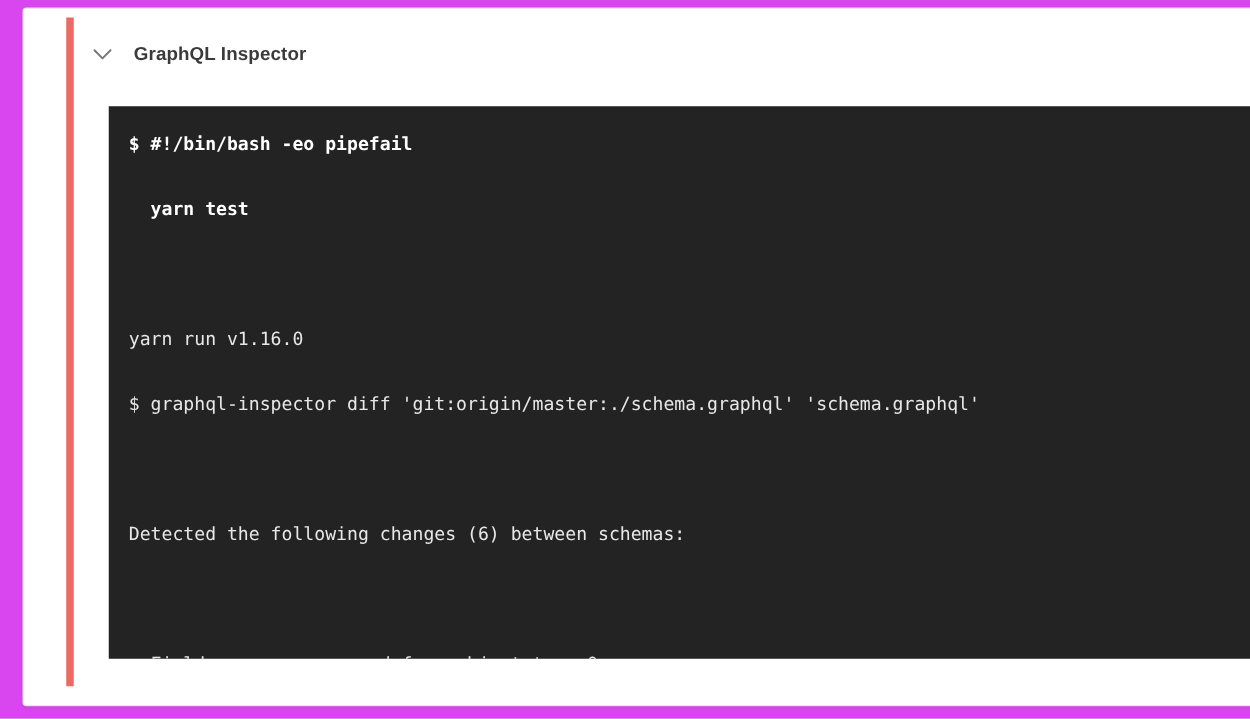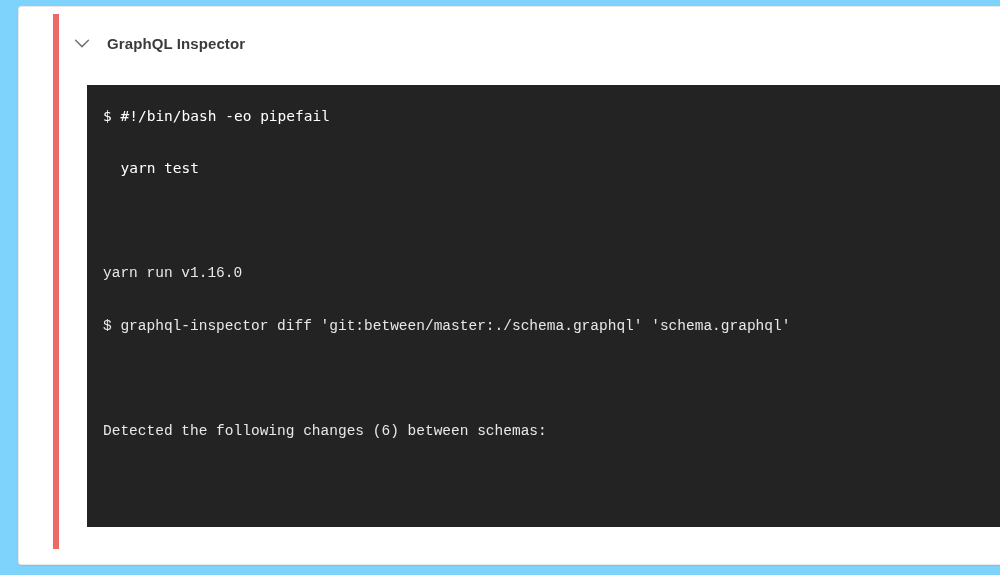--- a/index.html
+++ b/index.html
@@ -9,21 +9,21 @@
     height: 575px;
     background: #f1f1f1;
     font-family: "Liberation Sans", sans-serif;
     overflow: hidden;
   }
 
   .page {
     position: relative;
     width: 1000px;
     height: 575px;
-    background: #7dd3fc;
+    background: #d946ef;
   }
 
   
   .card {
     position: absolute;
     left: 18px;
     top: 6px;
     right: -14px;
     bottom: 10px;
     background: #ffffff;
@@ -87,23 +87,23 @@
     font-family: "DejaVu Sans Mono", "Liberation Mono", monospace;
     font-size: 14.5px;
     line-height: 26px;
     color: #e8e8e8;
     white-space: pre;
   }
 
   .log .line { display: block; min-height: 26px; }
   .log .line.blank { height: 26px; }
 
-  .cmd { font-weight: normal; color: #ffffff; }
+  .cmd { font-weight: bold; color: #ffffff; }
   .err-mark { color: #e05c5c; font-weight: bold; }
-  .txt      { color: #e8e8e8; font-family: Liberation Mono, monospace; }
+  .txt      { color: #e8e8e8; }
 </style>
 </head>
 <body>
 
 <div class="page">
   <div class="card">
 
     <div class="status-rail"></div>
 
     <div class="job-header">
@@ -111,21 +111,21 @@
         <polyline points="5,9 12,16 19,9"></polyline>
       </svg>
       <span class="job-title">GraphQL Inspector</span>
     </div>
 
     <div class="console">
       <pre class="log"><span class="line"><span class="cmd">$ #!/bin/bash -eo pipefail</span></span>
 <span class="line"><span class="cmd">  yarn test</span></span>
 <span class="line blank">&nbsp;</span>
 <span class="line"><span class="txt">yarn run v1.16.0</span></span>
-<span class="line"><span class="txt">$ graphql-inspector diff 'git:between/master:./schema.graphql' 'schema.graphql'</span></span>
+<span class="line"><span class="txt">$ graphql-inspector diff 'git:origin/master:./schema.graphql' 'schema.graphql'</span></span>
 <span class="line blank">&nbsp;</span>
 <span class="line"><span class="txt">Detected the following changes (6) between schemas:</span></span>
 <span class="line blank">&nbsp;</span>
 <span class="line"><span class="err-mark">✖</span><span class="txt"> Field user was removed from object type Query</span></span>
 
 
 
 
 
 

